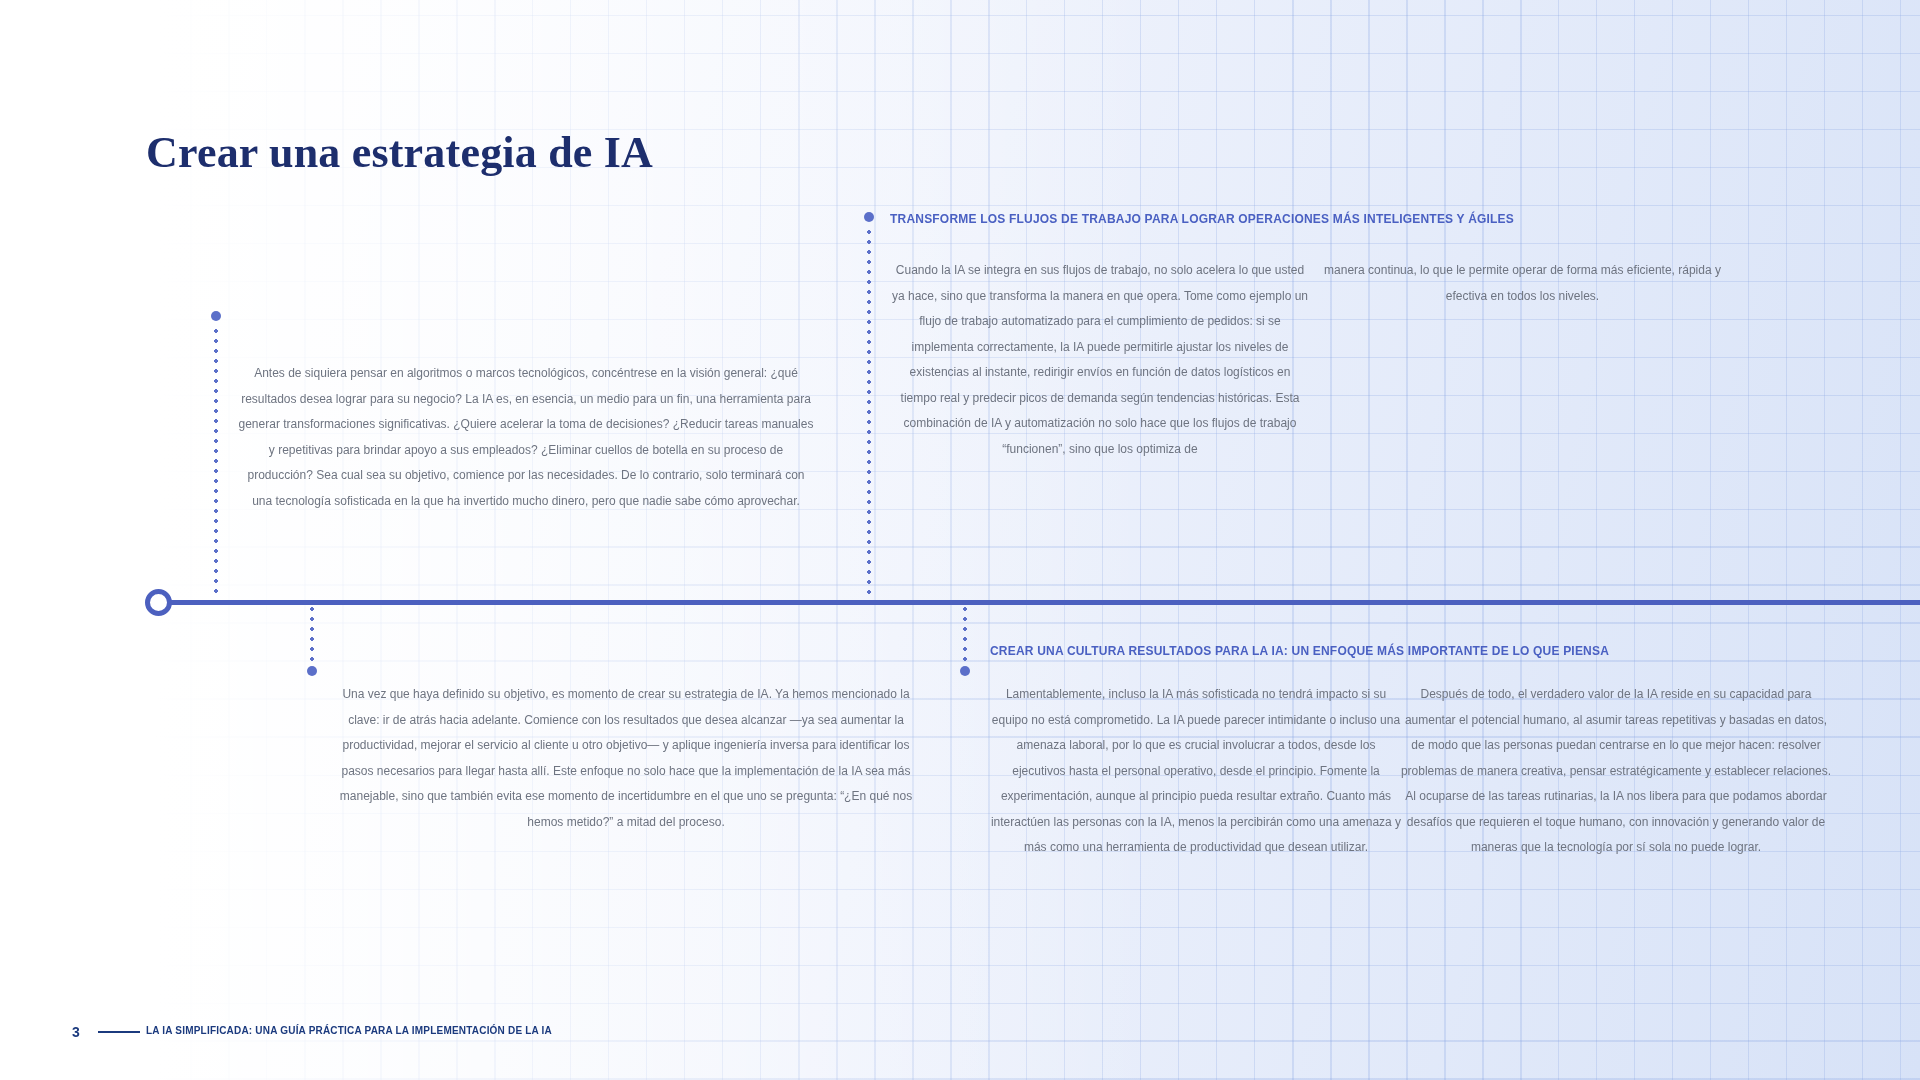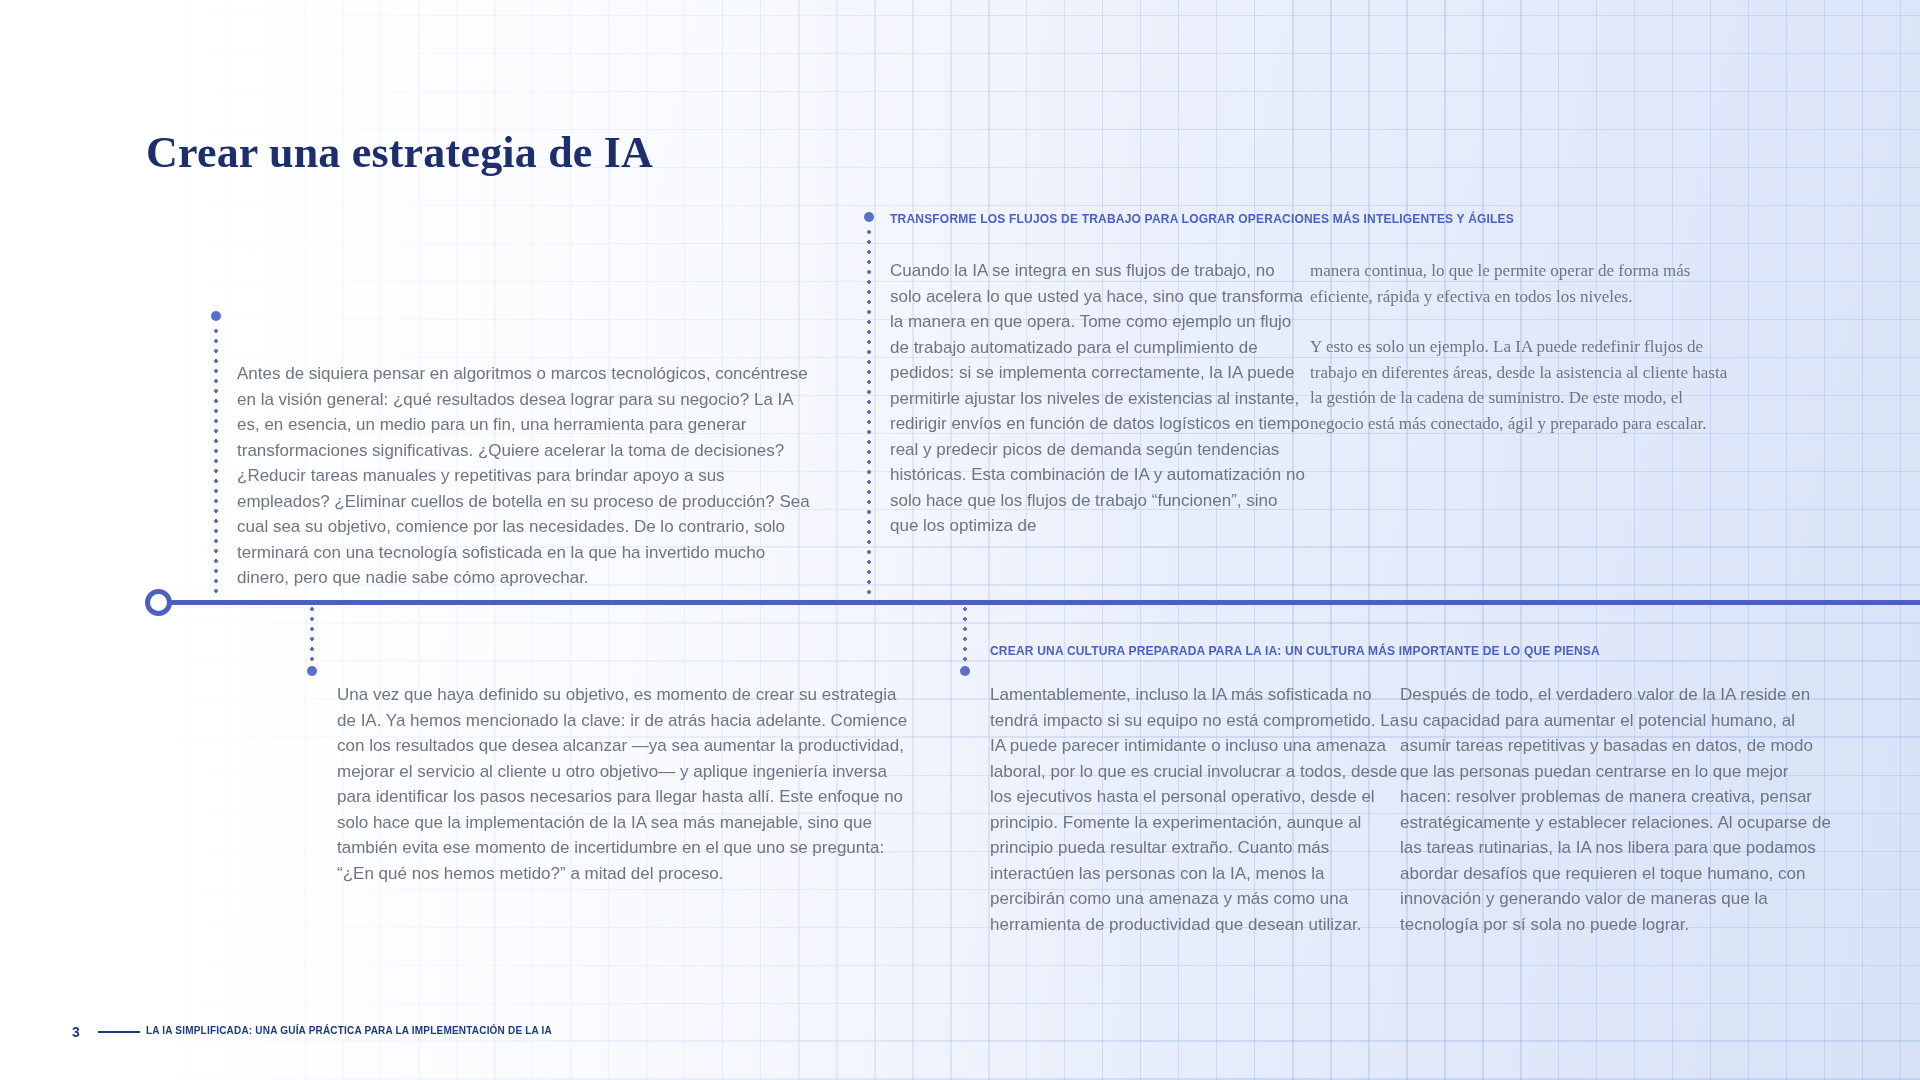--- a/index.html
+++ b/index.html
@@ -7,22 +7,22 @@
   .page{position:relative;width:1920px;height:1080px;
     background:
       linear-gradient(to right, rgba(255,255,255,1) 8%, rgba(255,255,255,0) 60%),
       repeating-linear-gradient(90deg, rgba(130,160,225,0.25) 0px, rgba(130,160,225,0.25) 1.5px, rgba(0,0,0,0) 1.5px, rgba(0,0,0,0) 38px),
       repeating-linear-gradient(0deg, rgba(130,160,225,0.25) 0px, rgba(130,160,225,0.25) 1.5px, rgba(0,0,0,0) 1.5px, rgba(0,0,0,0) 38px),
       linear-gradient(102deg, #ffffff 0%, #eef2fc 48%, #d7e2f7 100%);
   }
   .abs{position:absolute;}
   .page-title{font-family:"Liberation Serif","DejaVu Serif",serif;font-weight:600;font-size:44px;color:#1d2e6d;letter-spacing:0.2px;}
   .sec-heading{font-size:12px;font-weight:bold;color:#4a60c2;letter-spacing:0.2px;line-height:20px;}
-  .body-text{font-size:17px;line-height:25.5px;color:#6e7481;}
-  .body-text p{margin:0 0 25px 0;font-family:Liberation Serif, serif;}
+  .body-text{font-size:12px;line-height:25.5px;color:#6e7481;text-align:center;}
+  .body-text p{margin:0 0 25px 0;}
   .body-text p:last-child{margin-bottom:0;}
   .timeline-line{height:5px;background:#4c60bf;}
   .timeline-ring{width:27px;height:27px;border:5px solid #4c60bf;border-radius:50%;background:#ffffff;box-sizing:border-box;}
   .node-dot{width:10px;height:10px;border-radius:50%;background:#5b6fc9;}
   .dotline-v{width:4px;background-image:radial-gradient(circle at 2px 2px, #5b6fc9 1.6px, rgba(91,111,201,0) 2px);background-size:4px 10px;background-repeat:repeat-y;}
   .footer-num{font-size:14px;font-weight:bold;color:#1b3a7e;}
   .footer-rule{width:42px;height:2px;background:#1b3a7e;}
   .footer-text{font-size:10px;font-weight:bold;color:#1b3a7e;letter-spacing:0.2px;}
   .cols{display:flex;}
 </style>
@@ -40,31 +40,30 @@
   <div class="abs dotline-v" style="left:214px;top:329px;height:268px;"></div>
   <div class="abs body-text" style="left:237px;top:361px;width:578px;">Antes de siquiera pensar en algoritmos o marcos tecnológicos, concéntrese en la visión general: ¿qué resultados desea lograr para su negocio? La IA es, en esencia, un medio para un fin, una herramienta para generar transformaciones significativas. ¿Quiere acelerar la toma de decisiones? ¿Reducir tareas manuales y repetitivas para brindar apoyo a sus empleados? ¿Eliminar cuellos de botella en su proceso de producción? Sea cual sea su objetivo, comience por las necesidades. De lo contrario, solo terminará con una tecnología sofisticada en la que ha invertido mucho dinero, pero que nadie sabe cómo aprovechar.</div>
 
   <div class="abs node-dot" style="left:864px;top:212px;"></div>
   <div class="abs dotline-v" style="left:867px;top:230px;height:367px;"></div>
   <div class="abs sec-heading" style="left:890px;top:209px;width:900px;">TRANSFORME LOS FLUJOS DE TRABAJO PARA LOGRAR OPERACIONES MÁS INTELIGENTES Y ÁGILES</div>
   <div class="abs cols" style="left:890px;top:258px;width:845px;">
     <div class="body-text" style="width:420px;margin-right:0;">Cuando la IA se integra en sus flujos de trabajo, no solo acelera lo que usted ya hace, sino que transforma la manera en que opera. Tome como ejemplo un flujo de trabajo automatizado para el cumplimiento de pedidos: si se implementa correctamente, la IA puede permitirle ajustar los niveles de existencias al instante, redirigir envíos en función de datos logísticos en tiempo real y predecir picos de demanda según tendencias históricas. Esta combinación de IA y automatización no solo hace que los flujos de trabajo “funcionen”, sino que los optimiza de</div>
     <div class="body-text" style="width:425px;margin-left:0;padding-left:0;flex:none;margin-left:0;">
       <p>manera continua, lo que le permite operar de forma más eficiente, rápida y efectiva en todos los niveles.</p>
-      <p>Y esto es solo un ejemplo. La IA puede redefinir flujos de trabajo en diferentes áreas, desde la asistencia al cliente hasta la gestión de la cadena de suministro. De este modo, el negocio está más conectado, ágil y preparado para escalar.</p>
     </div>
   </div>
 
   <div class="abs dotline-v" style="left:310px;top:607px;height:58px;"></div>
   <div class="abs node-dot" style="left:307px;top:666px;"></div>
   <div class="abs body-text" style="left:337px;top:682px;width:578px;">Una vez que haya definido su objetivo, es momento de crear su estrategia de IA. Ya hemos mencionado la clave: ir de atrás hacia adelante. Comience con los resultados que desea alcanzar —ya sea aumentar la productividad, mejorar el servicio al cliente u otro objetivo— y aplique ingeniería inversa para identificar los pasos necesarios para llegar hasta allí. Este enfoque no solo hace que la implementación de la IA sea más manejable, sino que también evita ese momento de incertidumbre en el que uno se pregunta: “¿En qué nos hemos metido?” a mitad del proceso.</div>
 
   <div class="abs dotline-v" style="left:963px;top:607px;height:58px;"></div>
   <div class="abs node-dot" style="left:960px;top:666px;"></div>
-  <div class="abs sec-heading" style="left:990px;top:641px;width:900px;">CREAR UNA CULTURA PREPARADA PARA LA IA: UN CULTURA MÁS IMPORTANTE DE LO QUE PIENSA</div>
+  <div class="abs sec-heading" style="left:990px;top:641px;width:900px;">CREAR UNA CULTURA RESULTADOS PARA LA IA: UN ENFOQUE MÁS IMPORTANTE DE LO QUE PIENSA</div>
   <div class="abs body-text" style="left:990px;top:682px;width:412px;">Lamentablemente, incluso la IA más sofisticada no tendrá impacto si su equipo no está comprometido. La IA puede parecer intimidante o incluso una amenaza laboral, por lo que es crucial involucrar a todos, desde los ejecutivos hasta el personal operativo, desde el principio. Fomente la experimentación, aunque al principio pueda resultar extraño. Cuanto más interactúen las personas con la IA, menos la percibirán como una amenaza y más como una herramienta de productividad que desean utilizar.</div>
   <div class="abs body-text" style="left:1400px;top:682px;width:432px;">Después de todo, el verdadero valor de la IA reside en su capacidad para aumentar el potencial humano, al asumir tareas repetitivas y basadas en datos, de modo que las personas puedan centrarse en lo que mejor hacen: resolver problemas de manera creativa, pensar estratégicamente y establecer relaciones. Al ocuparse de las tareas rutinarias, la IA nos libera para que podamos abordar desafíos que requieren el toque humano, con innovación y generando valor de maneras que la tecnología por sí sola no puede lograr.</div>
 
   <div class="abs footer-num" style="left:72px;top:1024px;">3</div>
   <div class="abs footer-rule" style="left:98px;top:1031px;"></div>
   <div class="abs footer-text" style="left:146px;top:1025px;">LA IA SIMPLIFICADA: UNA GUÍA PRÁCTICA PARA LA IMPLEMENTACIÓN DE LA IA</div>
 
 </div>
 
 </body></html>

